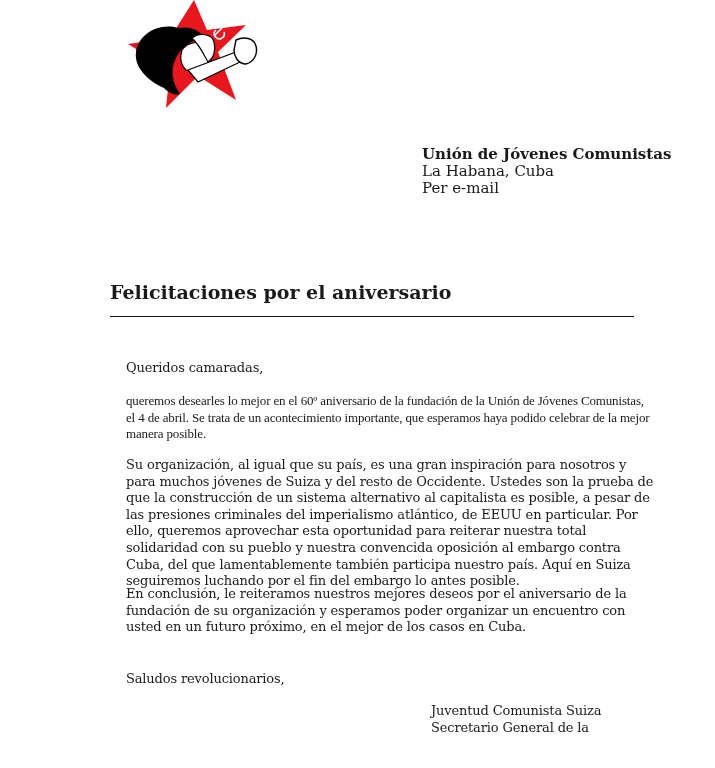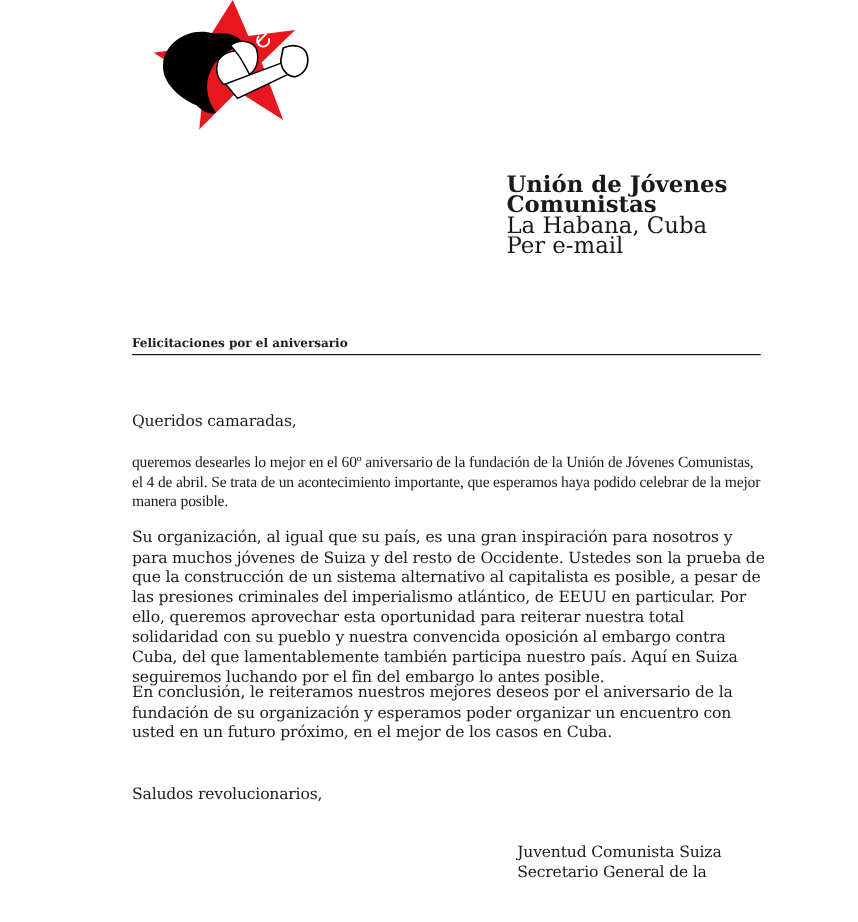--- a/index.html
+++ b/index.html
@@ -1,24 +1,24 @@
 <!DOCTYPE html>
 <html><head>
 <meta charset="utf-8">
 <style>
   html, body { margin: 0; padding: 0; background: #ffffff; }
   body { width: 715px; height: 768px; position: relative; overflow: hidden;
          font-family: "DejaVu Serif", "Liberation Serif", serif; color: #1a1a1a; }
   .logo { position: absolute; left: 108px; top: 0px; width: 160px; height: 112px; }
-  .recipient { position: absolute; left: 422px; top: 146px; font-size: 19px; line-height: 17px; }
+  .recipient { position: absolute; left: 422px; top: 146px; font-size: 15px; line-height: 17px; }
   .recipient .org { font-weight: bold; }
   .recipient .city, .recipient .via { }
   .subject { position: absolute; left: 110px; top: 281px; width: 524px; font-weight: bold;
-             font-size: 10px; padding-bottom: 3px; border-bottom: 1.5px solid #111; }
-  .para { position: absolute; left: 110px; width: 530px; font-size: 13px; line-height: 16.6px; margin: 0; letter-spacing: -0.15px; }
+             font-size: 19px; padding-bottom: 13px; border-bottom: 1.5px solid #111; }
+  .para { position: absolute; left: 110px; width: 530px; font-size: 13px; line-height: 16.6px; margin: 16px; letter-spacing: -0.15px; }
   .greeting { top: 344px; }
   .p1 { top: 377px; font-family: Liberation Serif, serif; }
   .p2 { top: 441px; }
   .p3 { top: 570px; }
   .closing { top: 655px; }
   .signature { position: absolute; left: 431px; top: 703px; font-size: 13px; line-height: 16.6px; letter-spacing: -0.15px; }
 </style>
 </head>
 <body>
 

